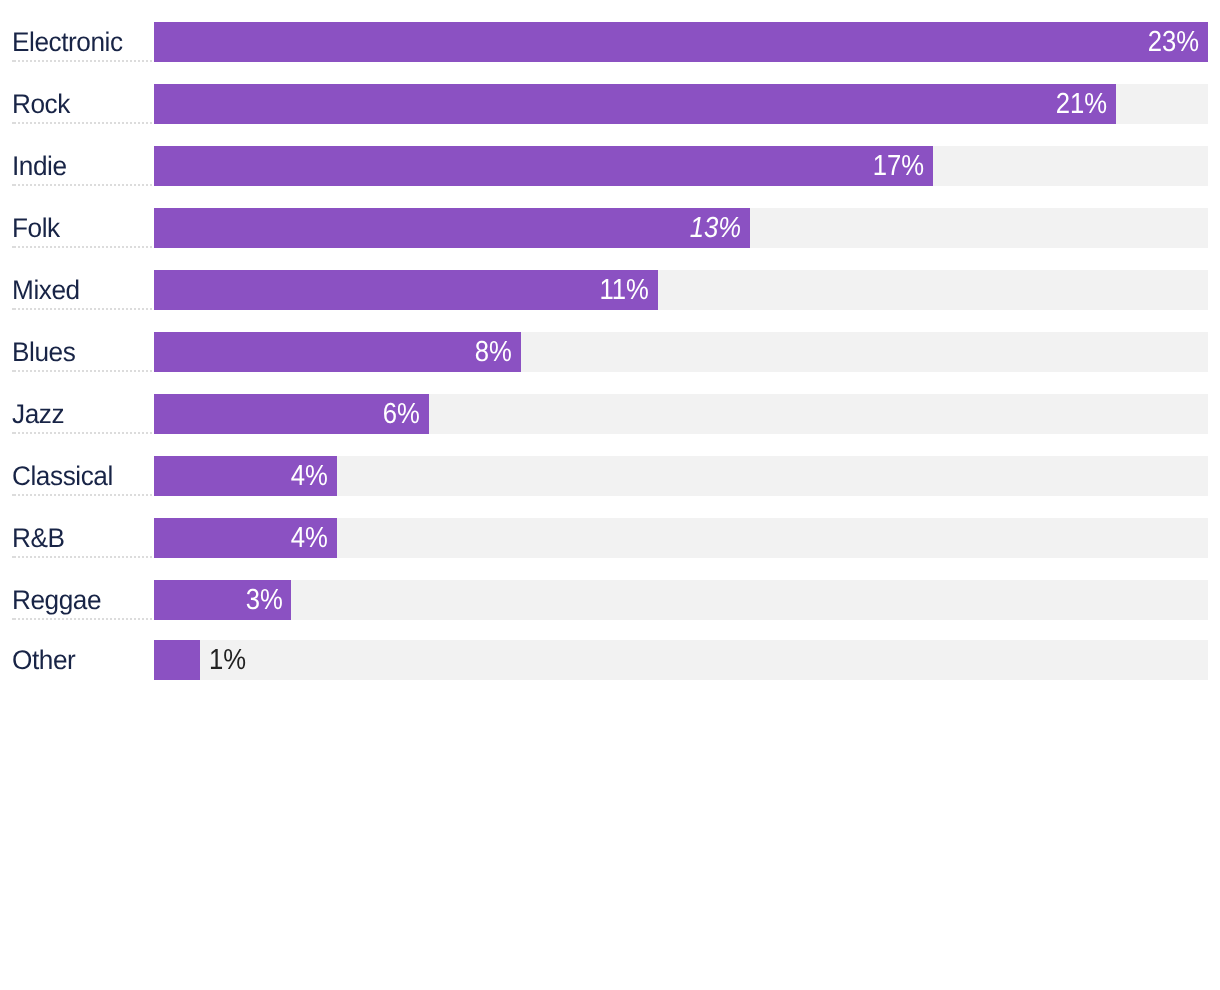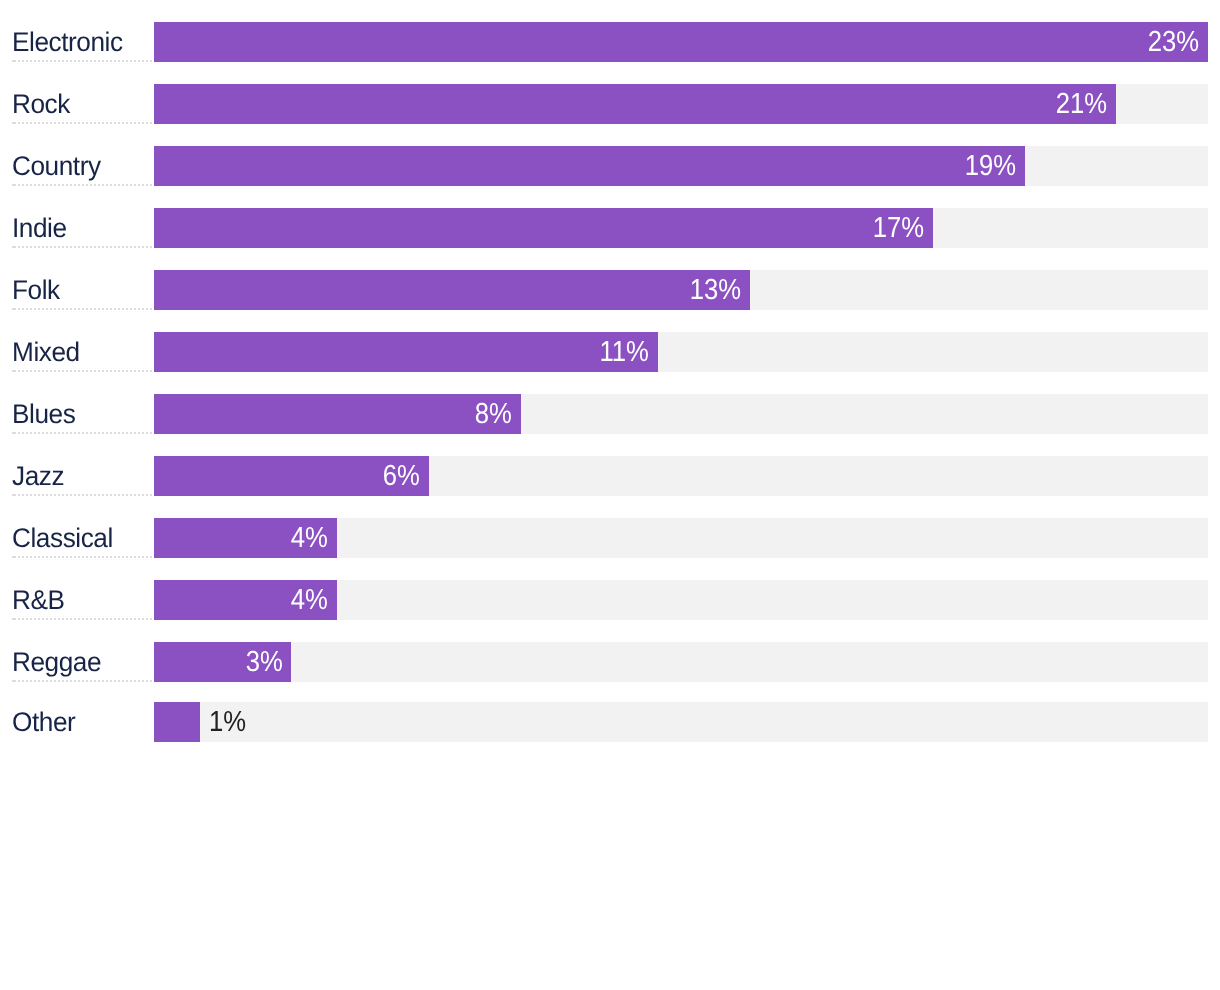--- a/index.html
+++ b/index.html
@@ -48,41 +48,32 @@
     <div class="sep"></div>
     <div class="cat">Rock</div>
     <div class="track">
       <div class="bar" style="width: 91.3043%; padding-left: 16px;">
           <span class="val">21%</span>
         </div>
     </div>
   </div>
   <div class="row">
     <div class="sep"></div>
-    <div class="cat">Country</div>
-    <div class="track">
-      <div class="bar" style="width: 82.6087%;">
-          <span class="val">19%</span>
-        </div>
-    </div>
-  </div>
-  <div class="row">
-    <div class="sep"></div>
     <div class="cat">Indie</div>
     <div class="track">
       <div class="bar" style="width: 73.913%;">
           <span class="val">17%</span>
         </div>
     </div>
   </div>
   <div class="row">
     <div class="sep"></div>
     <div class="cat">Folk</div>
     <div class="track">
-      <div class="bar" style="width: 56.5217%;">
+      <div class="bar" style="width: 56.5217%; font-style: italic;">
           <span class="val">13%</span>
         </div>
     </div>
   </div>
   <div class="row">
     <div class="sep"></div>
     <div class="cat">Mixed</div>
     <div class="track">
       <div class="bar" style="width: 47.8261%;">
           <span class="val">11%</span>

